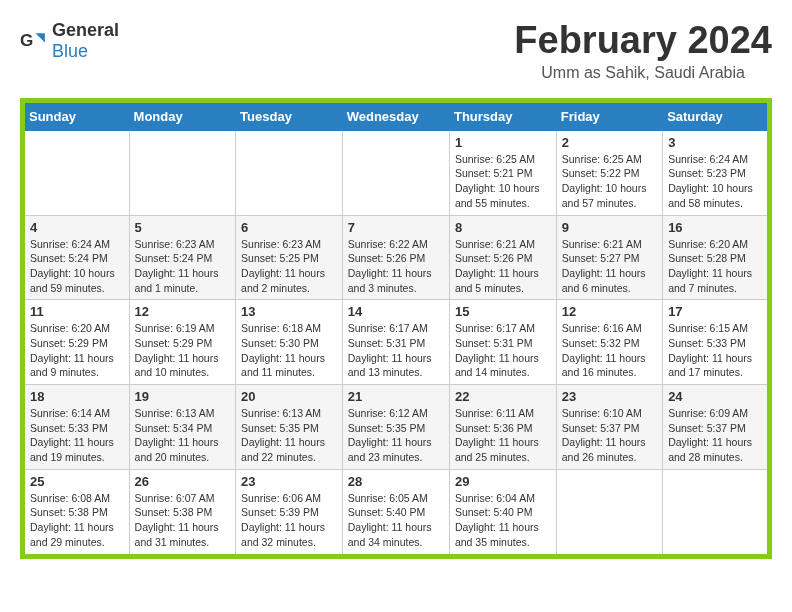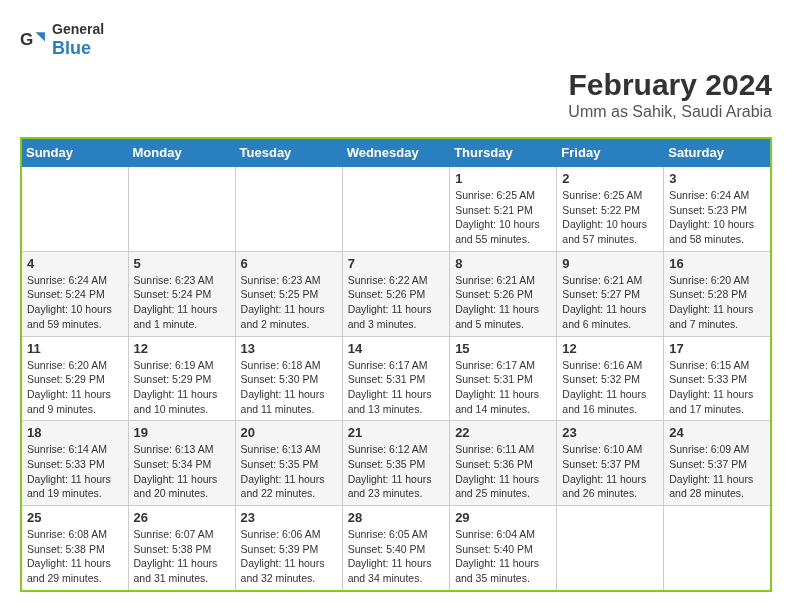--- a/index.html
+++ b/index.html
@@ -22,36 +22,35 @@
       gap: 4px;
     }
     .logo-icon {
       width: 28px;
       height: 28px;
     }
     .title-area {
       text-align: right;
     }
     .month-title {
-      font-size: 30px;
+      font-size: 38px;
       font-weight: bold;
       color: #333;
       line-height: 1.1;
-      margin-top: 48px;
     }
     .location-title {
       font-size: 16px;
       color: #555;
       margin-top: 2px;
       text-align: center;
     }
     .calendar-table {
       width: 100%;
       border-collapse: collapse;
-      border: 2px solid #84cc16;
+      border: 5px solid #84cc16;
     }
     .calendar-table th {
       background-color: #2a7fc1;
       color: #fff;
       font-size: 13px;
       font-weight: bold;
       padding: 6px 4px;
       text-align: left;
       border: 1px solid #2a7fc1;
     }
@@ -86,22 +85,22 @@
 </head>
 <body>
 
 <div class="header-area">
   <div class="logo">
     <svg class="logo-icon" viewBox="0 0 36 36">
       <text x="0" y="24" font-size="22" font-weight="bold" fill="#333">G</text>
       <polygon points="20,8 32,8 32,20" fill="#2a7fc1"></polygon>
     </svg>
     <div>
-      <span style="font-size:14px;font-weight:bold;color:#333;">General</span><br>
-      <span style="font-size:18px;font-weight:bold;color:#2a7fc1;">Blue</span>
+      <span style="font-size:18px;font-weight:bold;color:#333;">General</span><br>
+      <span style="font-size:18px;font-weight:normal;color:#2a7fc1;">Blue</span>
     </div>
   </div>
   <div class="title-area">
     <div class="month-title">February 2024</div>
     <div class="location-title">Umm as Sahik, Saudi Arabia</div>
   </div>
 </div>
 
 <table class="calendar-table">
   <thead>

